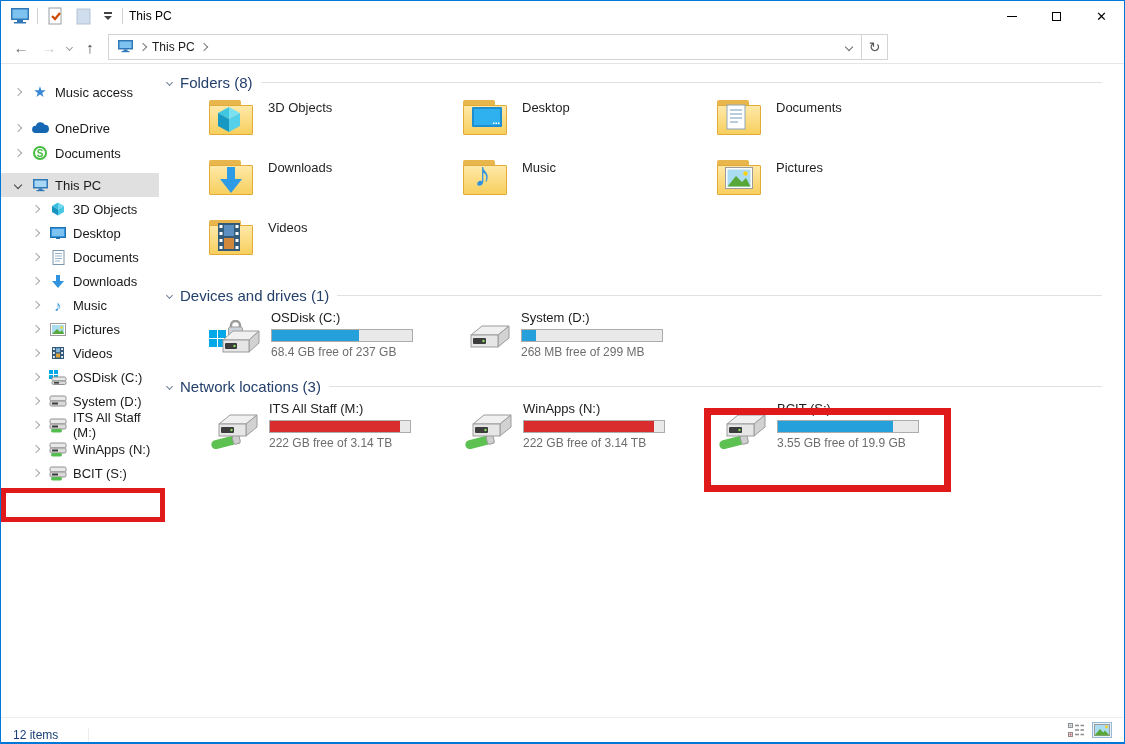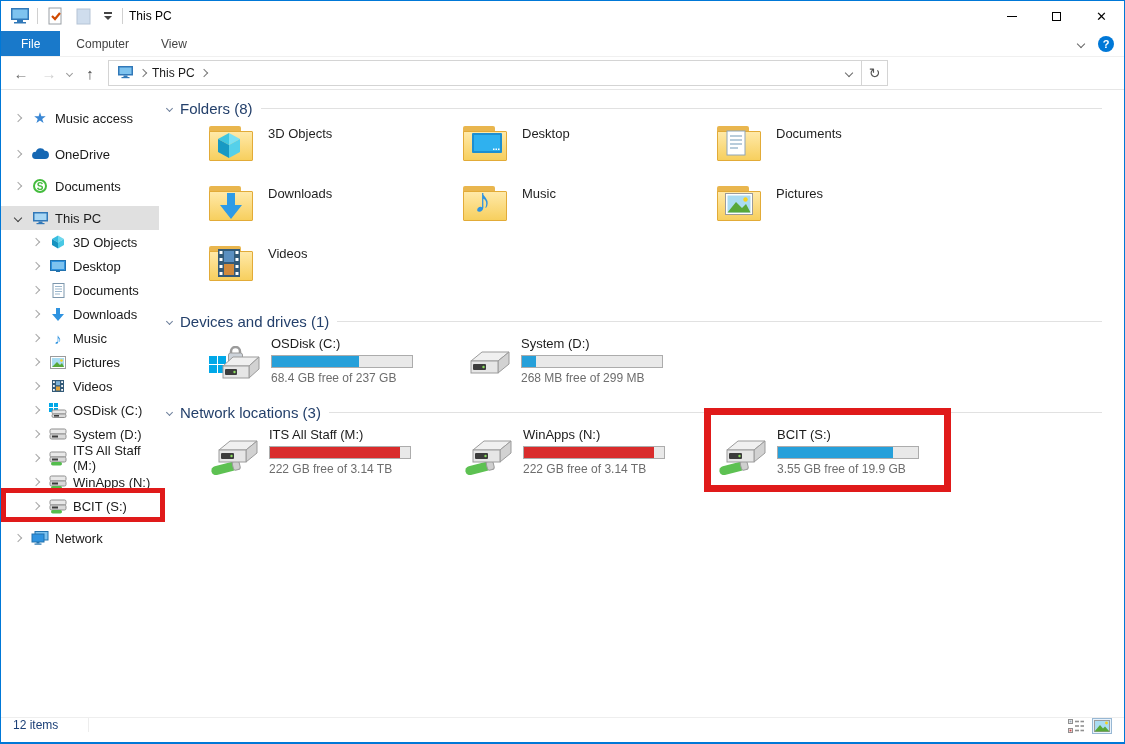--- a/index.html
+++ b/index.html
@@ -48,21 +48,21 @@
   .mag { flex:none; margin-right:8px; }
 
   
   .content { flex:1; display:flex; overflow:hidden; }
   .sidebar { width:158px; flex:none; padding-top:16px; font-size:13px; color:#1a1a1a; }
   .srow { height:24px; display:flex; align-items:center; gap:6px; padding-left:14px; }
   .srow.child { padding-left:32px; }
   .srow.selected { background:#e0e0e0; }
   .srow .chevcell { width:10px; flex:none; display:flex; align-items:center; }
   .srow .ic { width:18px; flex:none; display:flex; align-items:center; justify-content:center; }
-  .mb12{margin-bottom:12px} .mb4{margin-bottom:8px} .mb8{margin-bottom:8px} .mt8{margin-top:8px}
+  .mb12{margin-bottom:12px} .mb4{margin-bottom:1px} .mb8{margin-bottom:8px} .mt8{margin-top:8px}
   .star { color:#3a87d4; font-size:15px; }
   .note { color:#2f93e0; font-size:15px; font-weight:bold; }
   .sf { width:14px; height:14px; border:2px solid #45bc3e; border-radius:50%; color:#45bc3e; font-size:10px; font-weight:bold; display:flex; align-items:center; justify-content:center; }
 
   .main { flex:1; overflow:hidden; }
   .group-header { display:flex; align-items:center; gap:8px; margin:10px 0 6px 8px; font-size:15px; color:#24406b; }
   .group-header .rule { flex:1; height:1px; background:#e1e1e1; margin-right:22px; }
   .grid3 { display:grid; grid-template-columns:repeat(3, 254px); margin-left:50px; }
   .folders-grid { grid-auto-rows:60px; margin-top:4px; }
   .tile { display:flex; align-items:flex-start; gap:13px; }
@@ -75,21 +75,21 @@
 
   .dtile { display:flex; gap:10px; }
   .dtile .dicon { flex:none; margin-top:10px; }
   .dinfo { display:flex; flex-direction:column; }
   .dname { font-size:13px; color:#1b1b1b; height:17px; }
   .dbar { width:142px; height:13px; border:1px solid #acacac; background:#e9e9e9; margin-top:2px; }
   .dbar .fill { height:100%; }
   .dcap { font-size:12px; color:#6d6d6d; margin-top:3px; }
 
   
-  .statusbar { height:25px; flex:none; border-top:1px solid #eee; display:flex; align-items:flex-start; padding:0 12px; }
+  .statusbar { height:25px; flex:none; border-top:1px solid #eee; display:flex; align-items:flex-end; padding:0 12px; }
   .status-count { font-size:12px; color:#1b3f77; }
   .status-sep { width:1px; height:14px; background:#ededed; margin-left:30px; }
   .status-views { margin-left:auto; display:flex; gap:8px; align-items:center; }
 
   
   .hl { position:absolute; z-index:50; pointer-events:none; border-style:solid; }
   .hl-sidebar { left:0; top:487px; width:164px; height:34px; border-width:5px; }
   .hl-tile { left:703px; top:407px; width:247px; height:84px; border-width:7px; }
 </style>
 </head>
@@ -130,29 +130,20 @@
       <span class="wc wc-min">
           <i></i>
         </span>
       <span class="wc wc-max">
           <i></i>
         </span>
       <span class="wc wc-close">✕</span>
     </div>
   </div>
 
-  <div class="menubar">
-    <div class="tab tab-file" style="background: rgb(25, 121, 202);">File</div>
-    <div class="tab">Computer</div>
-    <div class="tab">View</div>
-    <div class="menubar-right">
-      <span class="chev"></span>
-      <span class="help-circle" style="background: rgb(0, 120, 215);">?</span>
-    </div>
-  </div>
 
   <div class="toolbar">
     <div class="navbtns">
       <span class="nav-arrow">←</span>
       <span class="nav-arrow disabled">→</span>
       <span class="chev" style="width:5px;height:5px;border-color:#9a9a9a;"></span>
       <span class="nav-arrow" style="color:#4a4a4a;">↑</span>
     </div>
     <div class="addressbox">
       <div class="addr-crumbs">
@@ -402,34 +393,20 @@
           <svg width="18" height="15" viewBox="0 0 18 15">
               <rect x="1" y="1" width="16" height="5" rx="1.5" fill="#e8e8e8" stroke="#8f8f8f"></rect>
               <rect x="1" y="6" width="16" height="5" rx="1.5" fill="#d9d9d9" stroke="#8f8f8f"></rect>
               <rect x="3" y="7.5" width="6" height="2" fill="#3c3c3c"></rect>
               <rect x="2" y="11" width="11" height="3.5" rx="1.7" fill="#54bd4d"></rect>
             </svg>
         </span>
         <span>BCIT (S:)</span>
       </div>
 
-      <div class="srow mt8">
-        <span class="chevcell">
-            <span class="chev right"></span>
-          </span>
-        <span class="ic">
-          <svg width="18" height="14" viewBox="0 0 18 14">
-              <rect x="4" y="0.5" width="13" height="8.5" fill="#7ec3ef" stroke="#2272ae"></rect>
-              <rect x="1" y="3" width="12" height="8" fill="#2f93e0" stroke="#2272ae"></rect>
-              <rect x="5.5" y="11" width="3" height="1.5" fill="#2272ae"></rect>
-              <rect x="3.5" y="12.5" width="7" height="1.2" fill="#2272ae"></rect>
-            </svg>
-        </span>
-        <span>Network</span>
-      </div>
     </div>
 
     <div class="main">
 
       <div class="group-header">
         <span class="chev hdr"></span>
         <span>Folders (8)</span>
         <span class="rule"></span>
       </div>
 

